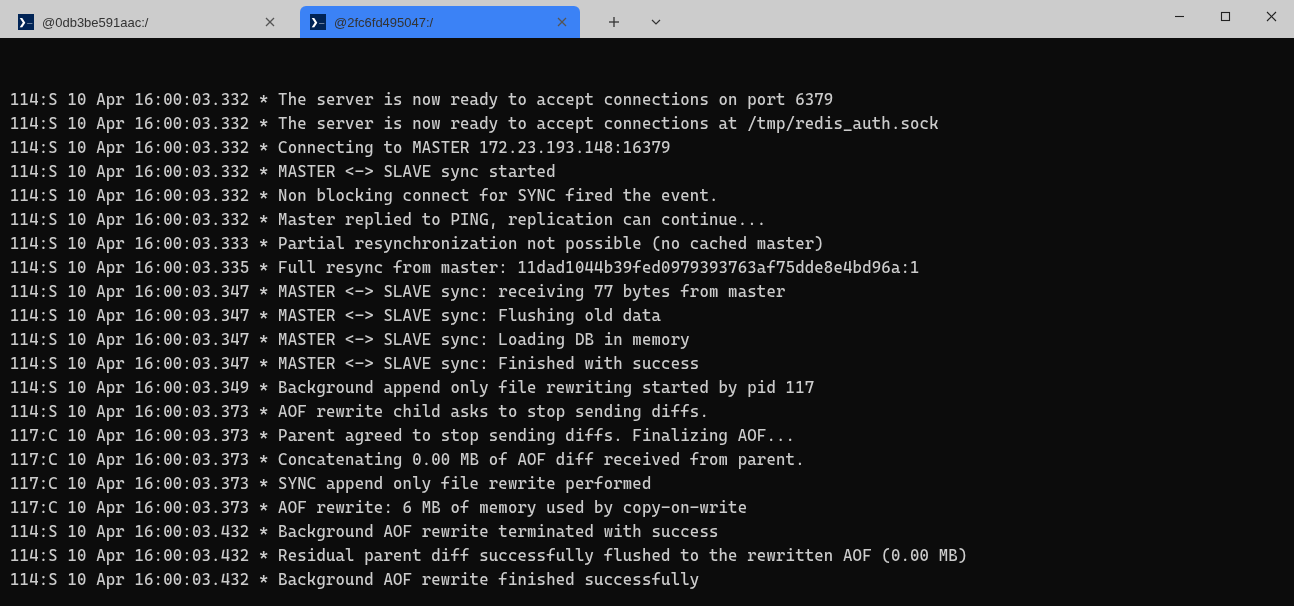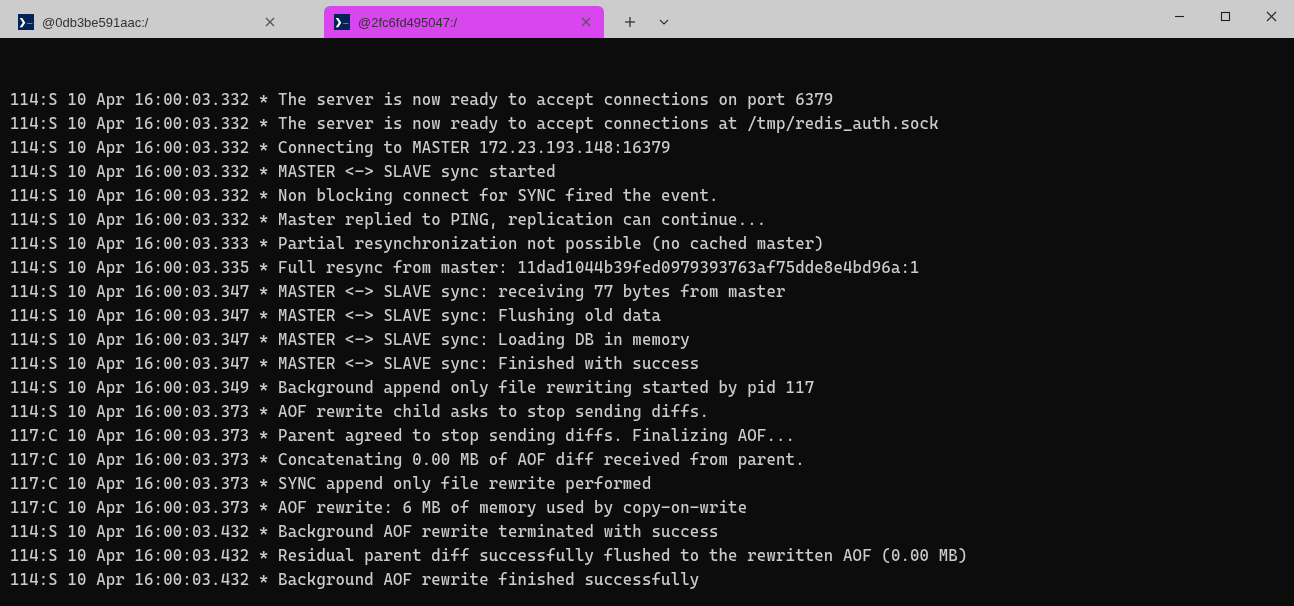--- a/index.html
+++ b/index.html
@@ -20,41 +20,40 @@
       height: 38px;
       background: #cccccc;
       display: flex;
       align-items: flex-end;
       padding-left: 8px;
       position: relative;
     }
     .tabs {
       display: flex;
       align-items: flex-end;
-      gap: 4px;
+      gap: 12px;
     }
     .tab {
       height: 32px;
       display: flex;
       align-items: center;
       padding: 0 10px 0 10px;
       font-size: 13px;
       color: #333;
       min-width: 280px;
       border-top-left-radius: 6px;
       border-top-right-radius: 6px;
       position: relative;
       cursor: pointer;
     }
     .tab.inactive {
       background: transparent;
     }
     .tab.active {
-      background: #d946ef;
-      margin-left: 32px;
+      background: #3b82f6;
     }
     .tab-icon {
       width: 16px;
       height: 16px;
       margin-right: 8px;
       background: #012456;
       display: flex;
       align-items: center;
       justify-content: center;
       color: #ffffff;

